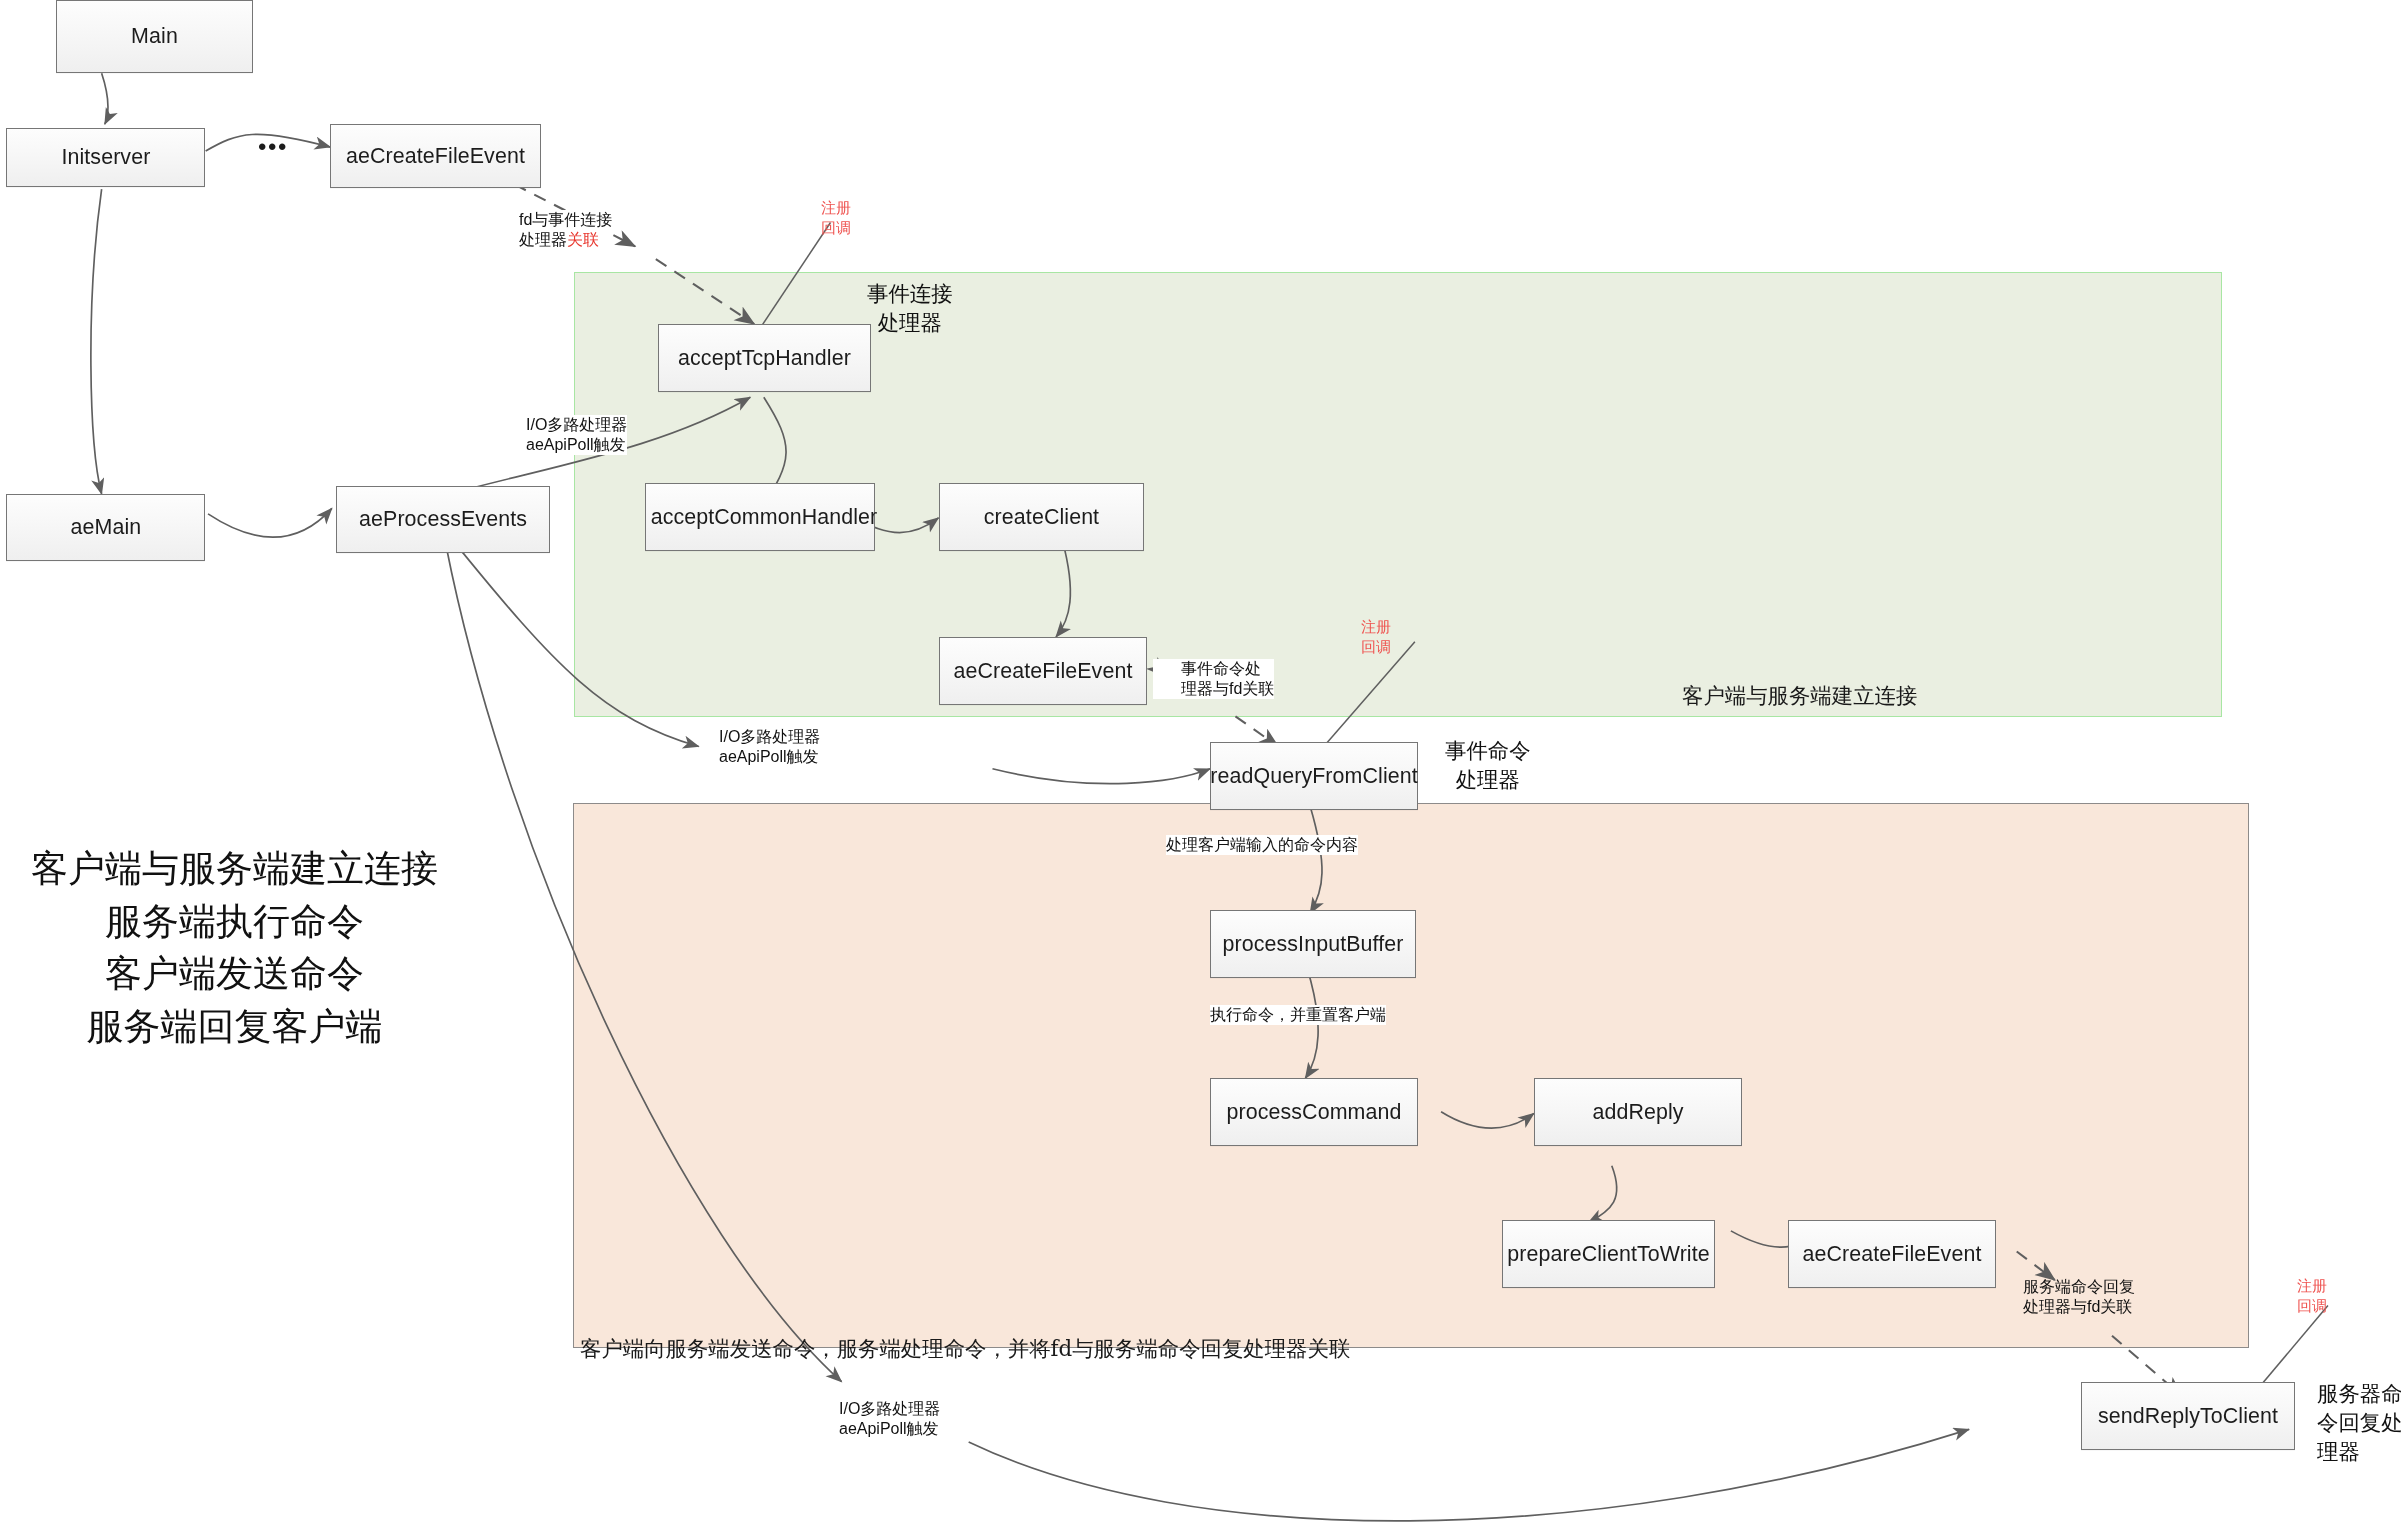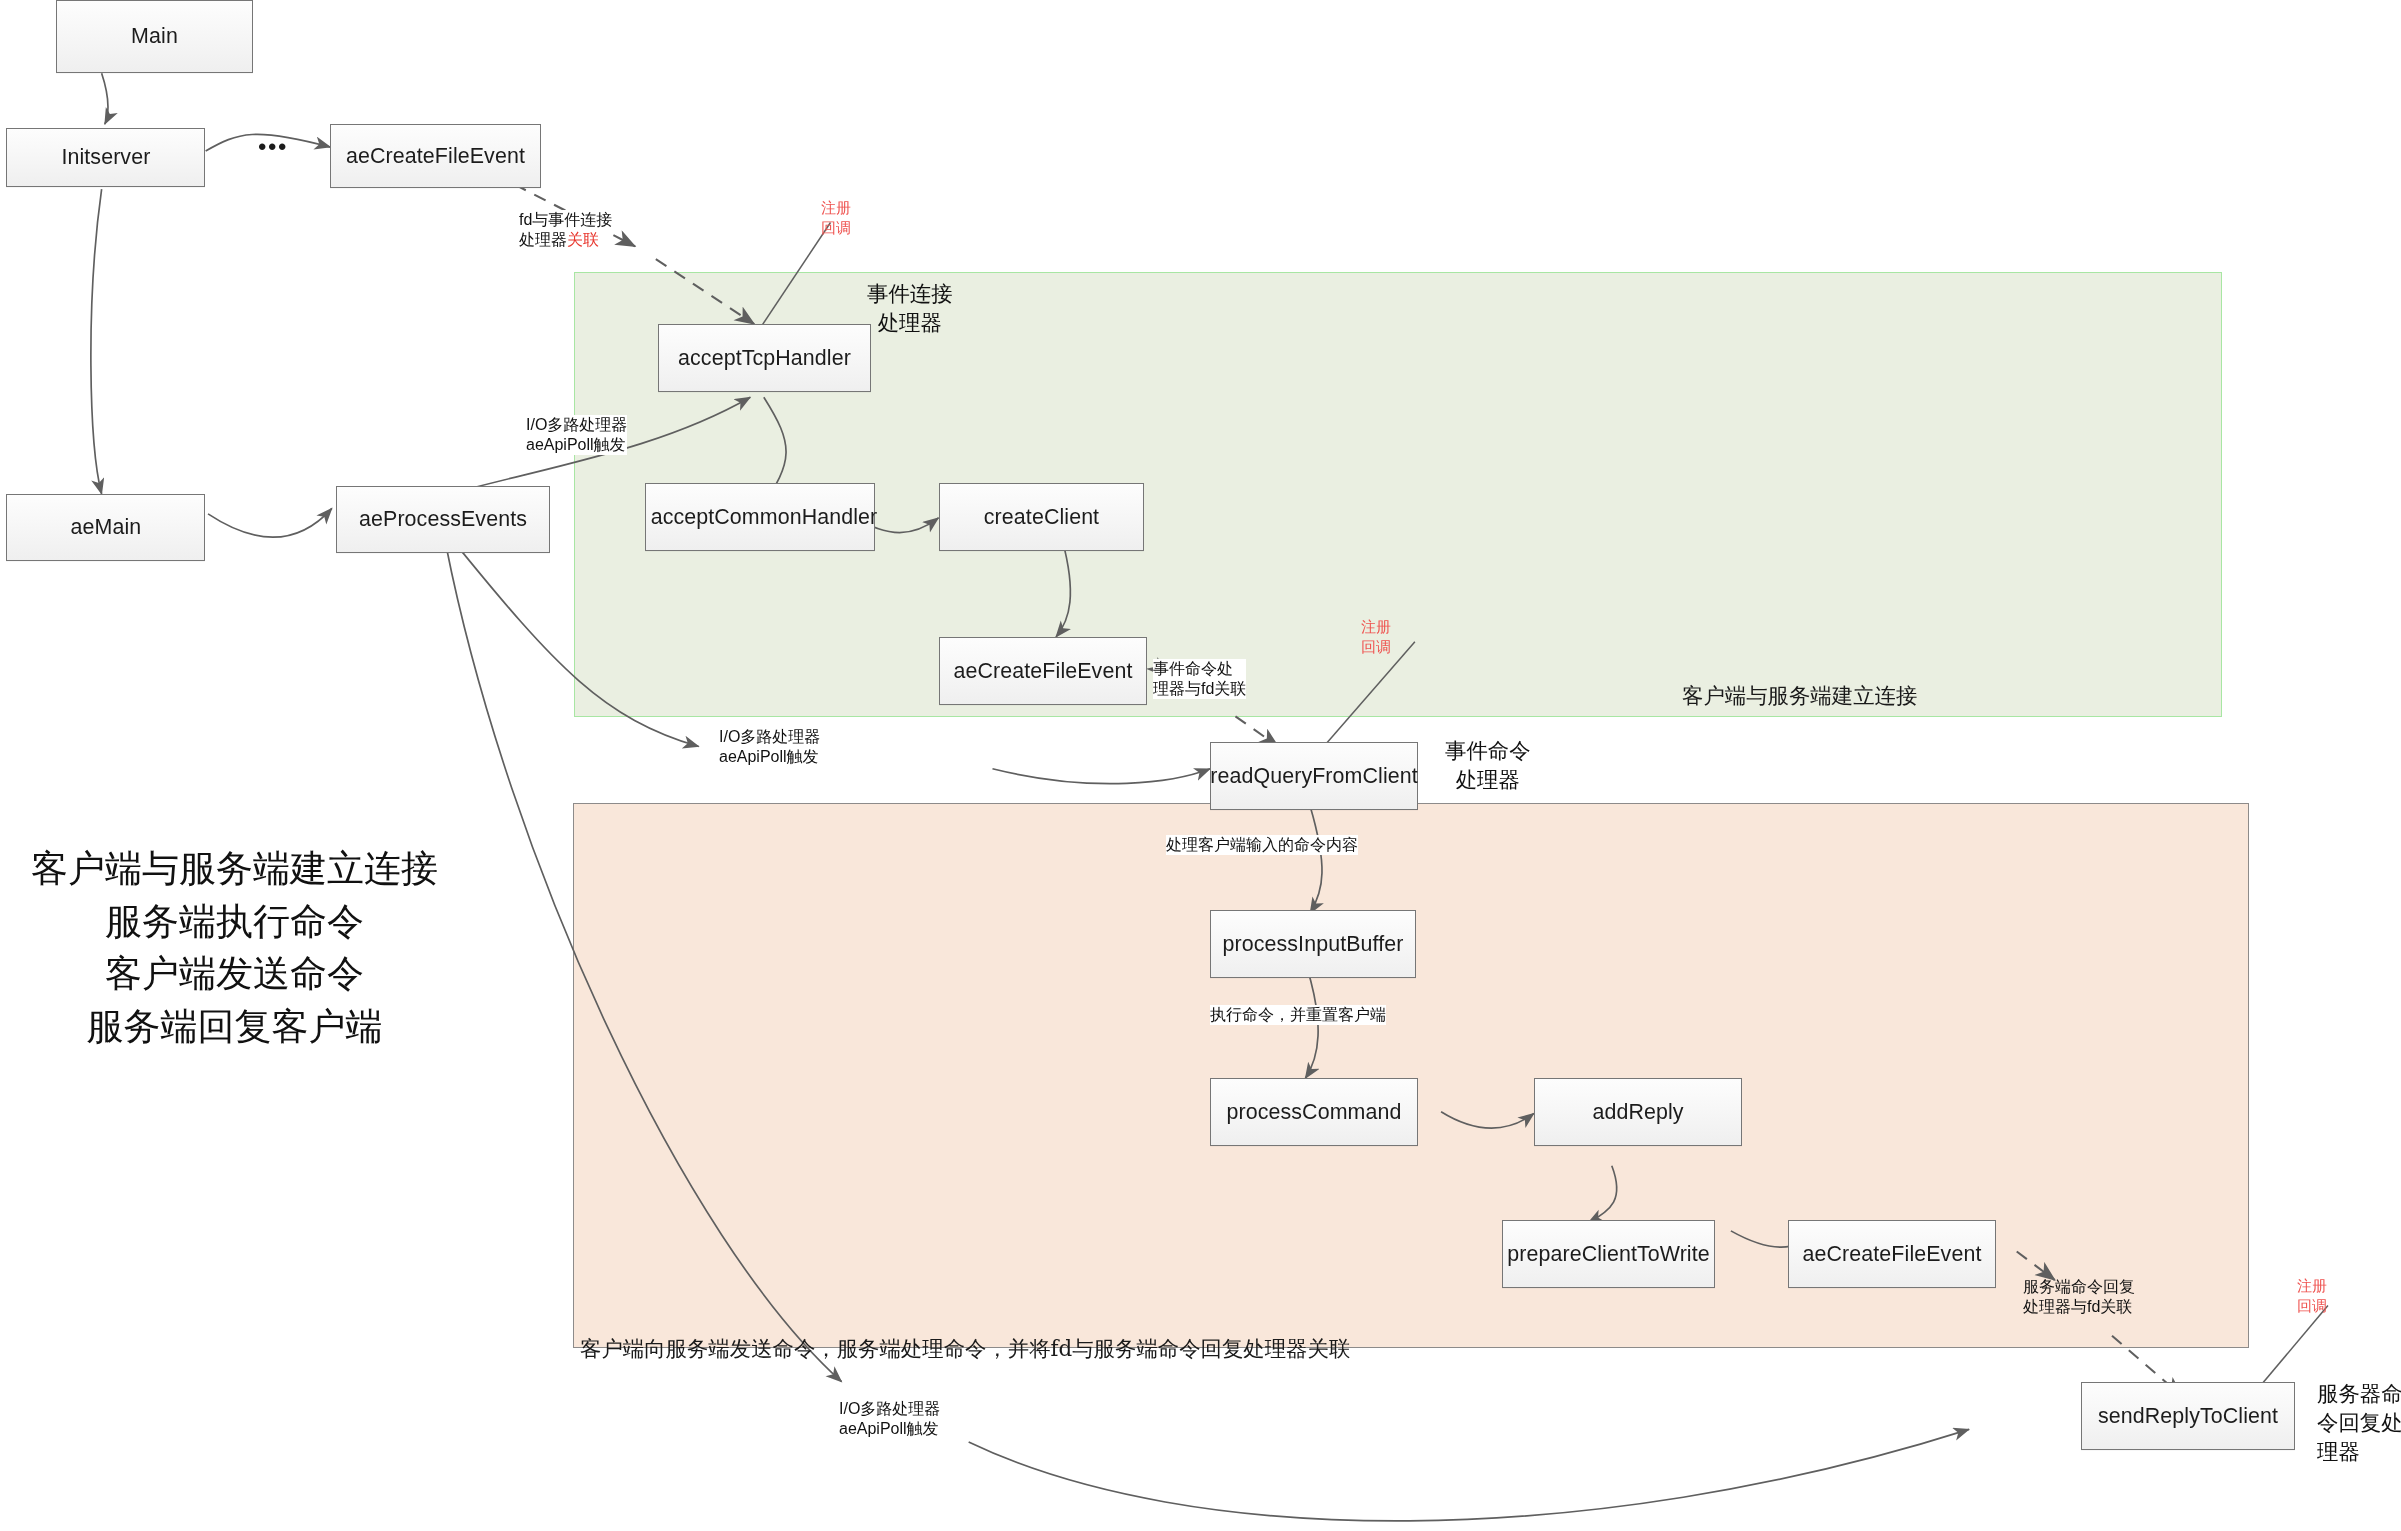--- a/index.html
+++ b/index.html
@@ -179,21 +179,21 @@
   <div class="elabel sans" style="left:719px;top:727px;">
     <div>I/O多路处理器</div>
     <div>aeApiPoll触发</div>
   </div>
 
   <div class="elabel sans" style="left:839px;top:1399px;">
     <div>I/O多路处理器</div>
     <div>aeApiPoll触发</div>
   </div>
 
-  <div class="elabel sans" style="left:1153px;top:659px;">
+  <div class="elabel sans" style="left:1153px;top:659px;padding-left:28px;">
     <div>事件命令处</div>
     <div>理器与fd关联</div>
   </div>
 
   <div class="elabel red" style="left:1361px;top:618px;">
     <div>注册</div>
     <div>回调</div>
   </div>
 
   <div class="elabel" style="left:1166px;top:835px;">处理客户端输入的命令内容</div>

